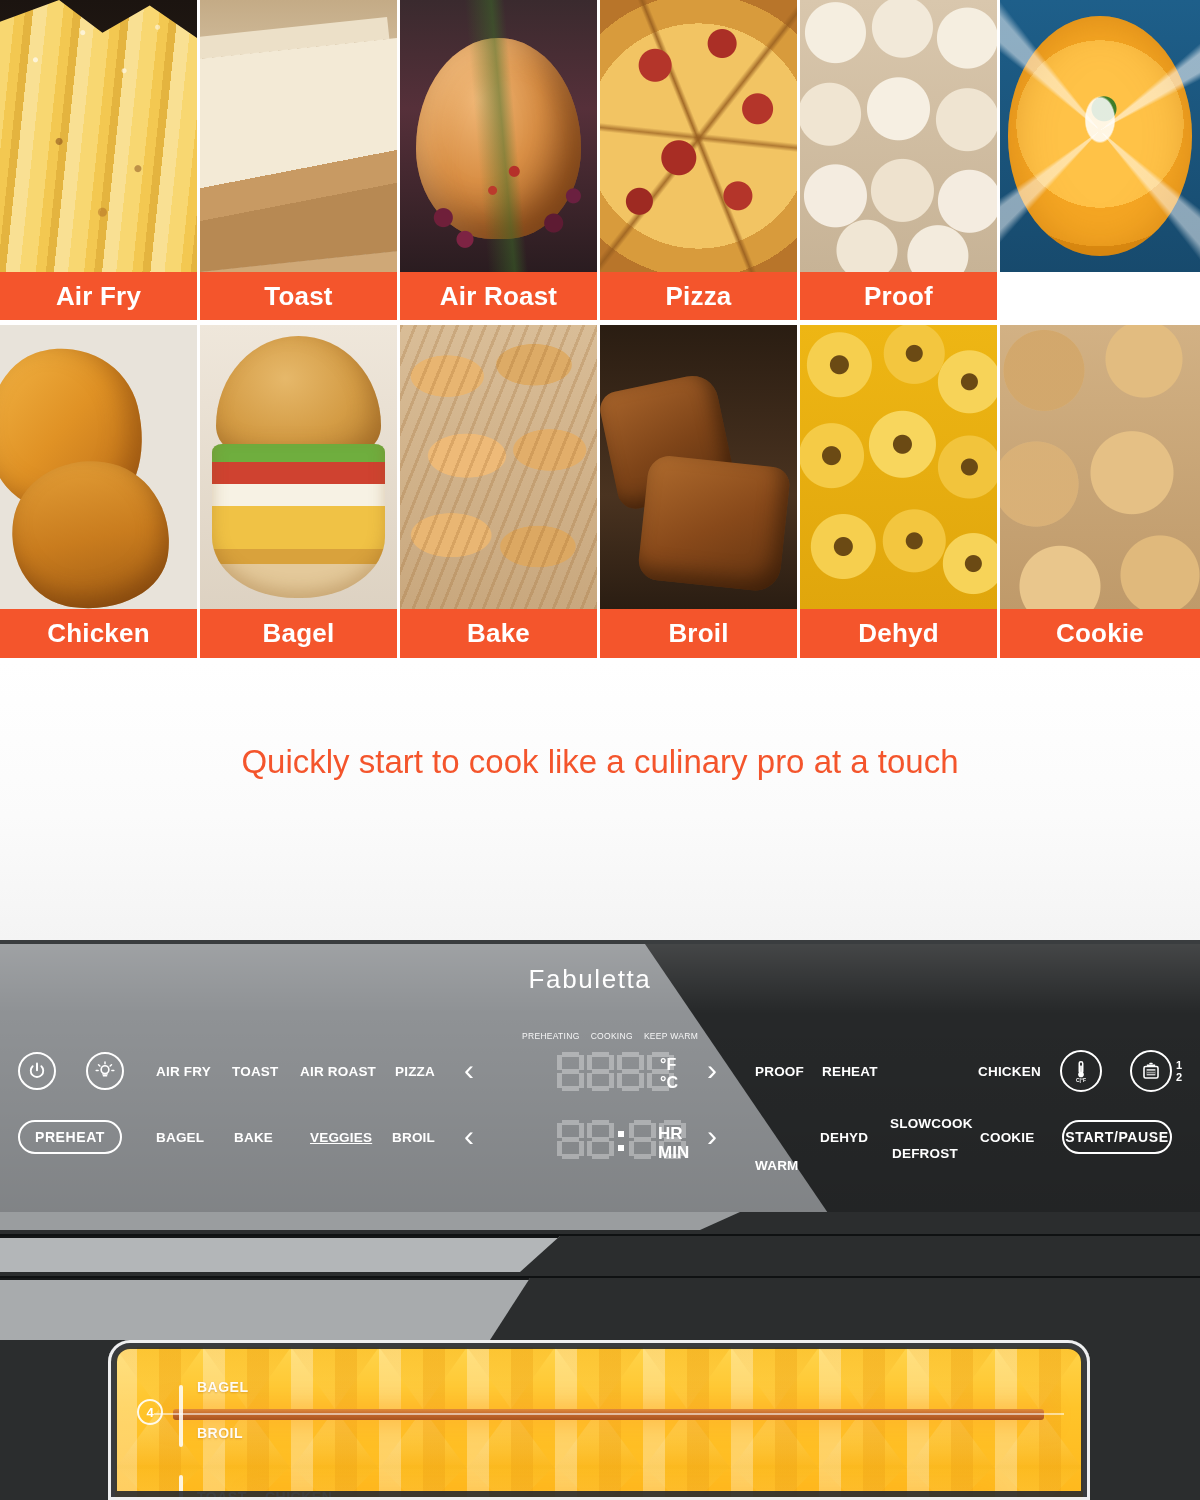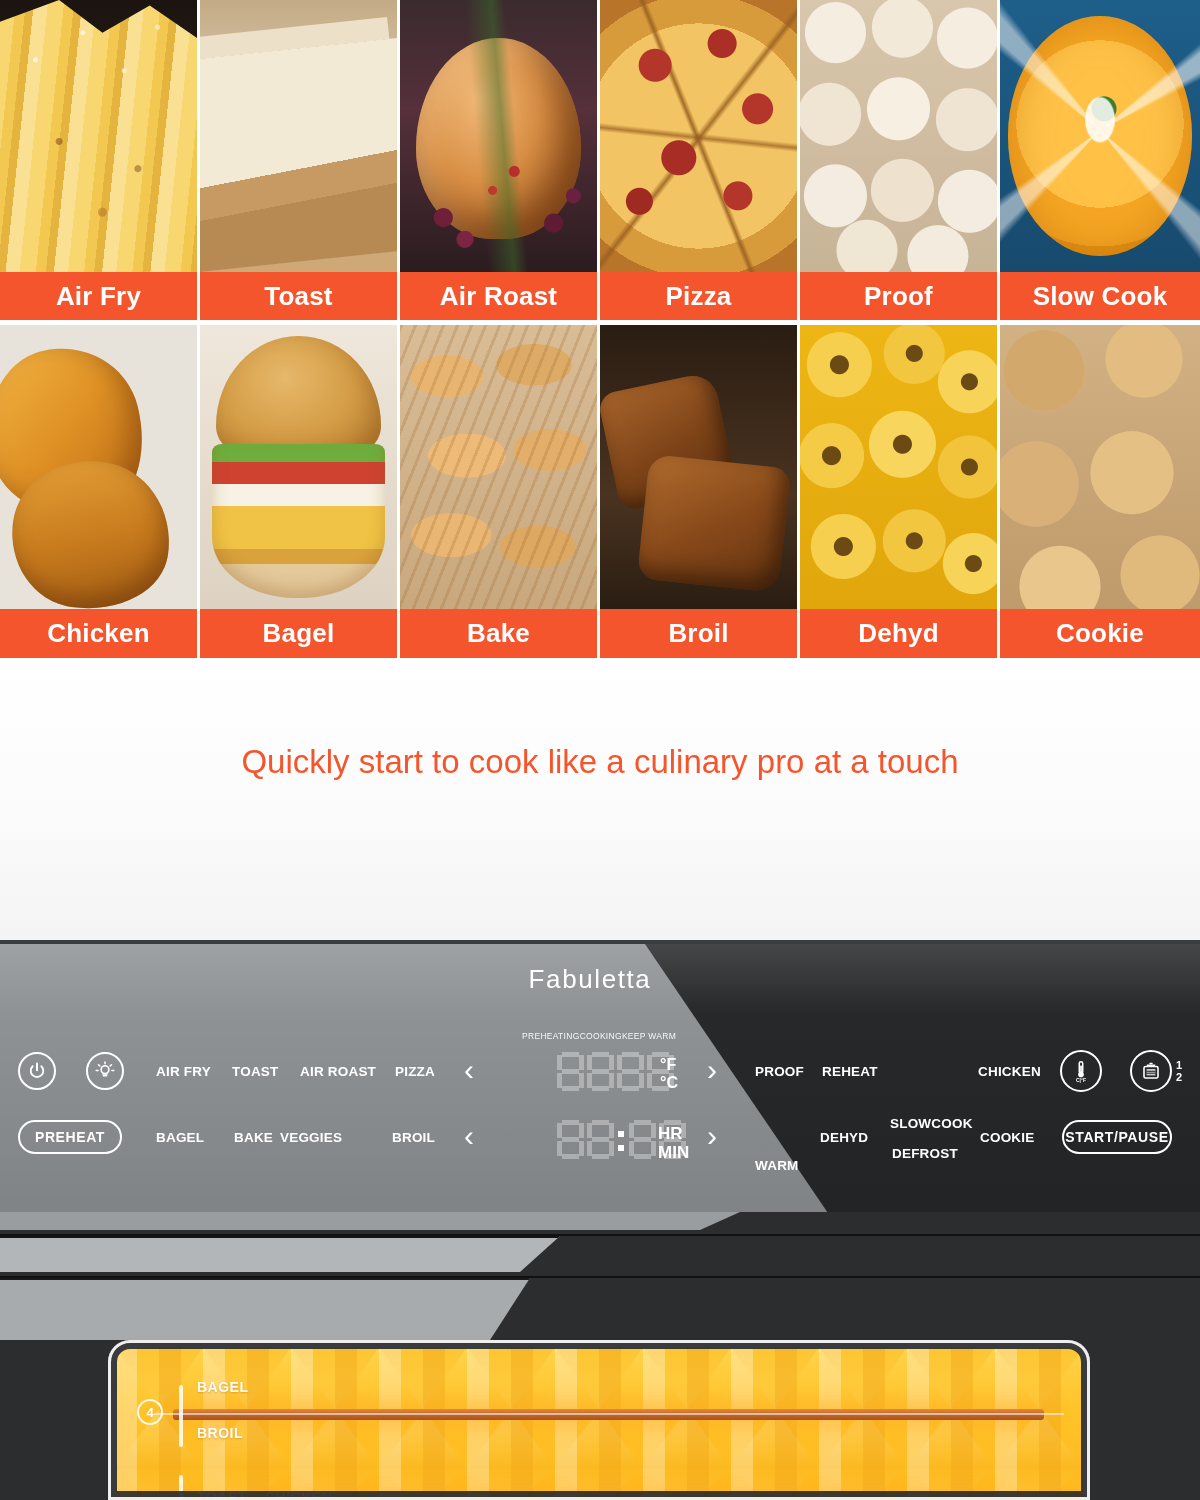--- a/index.html
+++ b/index.html
@@ -286,21 +286,21 @@
 
   .brand {
     position:absolute; left:0; right:0; top:20px; text-align:center;
     color:#ffffff; font-size:26px; letter-spacing:1.6px; font-weight:400;
     font-family:"Liberation Sans", sans-serif;
   }
   .brand span { display:inline-block; transform:translateX(-10px); }
 
   .status-row {
     position:absolute; left:522px; top:1031px; width:170px;
-    display:flex; align-items:center;
+    display:flex; gap:11px; align-items:center;
   }
   .status-row .st { color:#ffffff; font-size:8.5px; letter-spacing:.3px; white-space:nowrap; opacity:.92; }
 
   
   .seg-display { position:absolute; display:flex; align-items:center; gap:3px; }
   .seg-temp { left:557px; top:1052px; }
   .seg-time { left:557px; top:1120px; }
   .digit {
     position:relative; width:27px; height:40px;
   }
@@ -476,21 +476,20 @@
           </div>
       <div class="label">Proof</div>
     </div>
       </div>
 
     <div class="tile">
         <div class="tile-inner">
       <div class="photo">
             <div class="ph ph-slow"></div>
           </div>
-      <div class="label">Slow Cook</div>
     </div>
       </div>
 
     <div class="tile r2">
         <div class="tile-inner">
       <div class="photo">
             <div class="ph ph-chicken"></div>
           </div>
       <div class="label">Chicken</div>
     </div>
@@ -672,21 +671,21 @@
   <div class="pill" style="left:18px; top:1120px; width:104px;">PREHEAT</div>
 
   <div class="fn" style="left:156px; top:1064px;">AIR FRY</div>
   <div class="fn" style="left:232px; top:1064px;">TOAST</div>
   <div class="fn" style="left:300px; top:1064px;">AIR ROAST</div>
   <div class="fn" style="left:395px; top:1064px;">PIZZA</div>
   <div class="chev" style="left:464px; top:1055px;">‹</div>
 
   <div class="fn" style="left:156px; top:1130px;">BAGEL</div>
   <div class="fn" style="left:234px; top:1130px;">BAKE</div>
-  <div class="fn" style="left:280px; top:1130px;">VEGGIES</div>
+  <div class="fn" style="left:310px; top:1130px;text-decoration:underline;">VEGGIES</div>
   <div class="fn" style="left:392px; top:1130px;">BROIL</div>
   <div class="chev" style="left:464px; top:1121px;">‹</div>
 
   <div class="chev" style="left:707px; top:1055px;">›</div>
   <div class="chev" style="left:707px; top:1121px;">›</div>
 
   <div class="fn" style="left:755px; top:1064px;">PROOF</div>
   <div class="fn" style="left:822px; top:1064px;">REHEAT</div>
   <div class="fn" style="left:890px; top:1116px;">SLOWCOOK</div>
   <div class="fn" style="left:978px; top:1064px;">CHICKEN</div>

